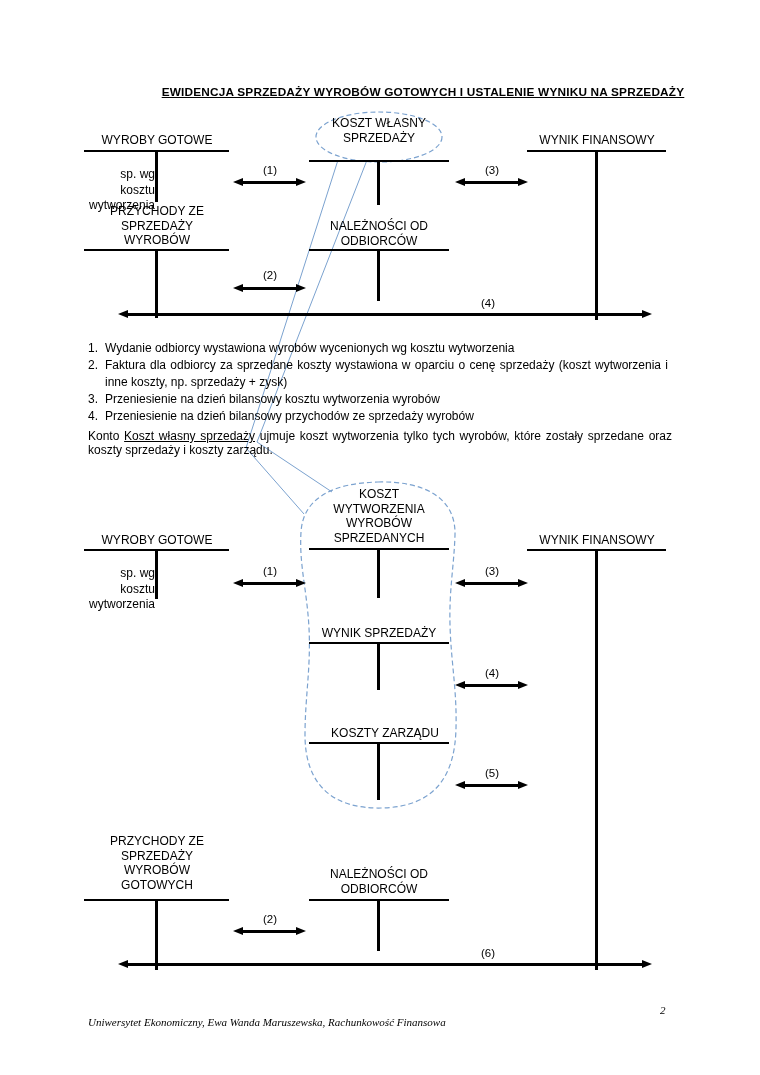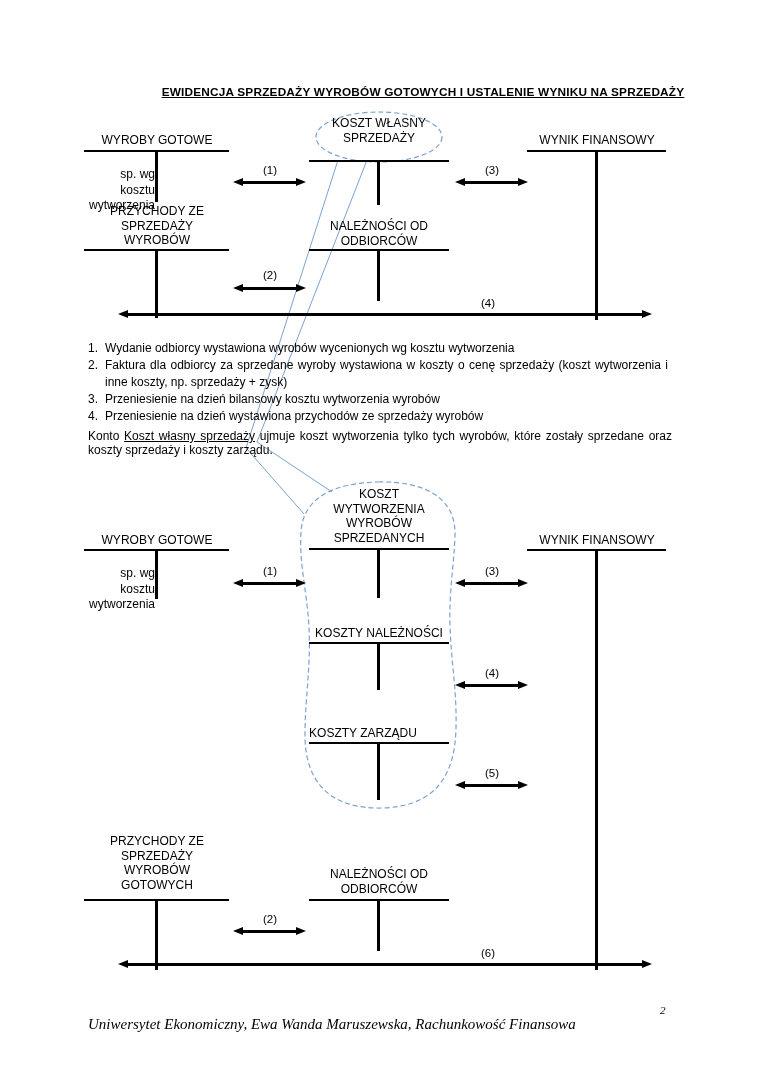--- a/index.html
+++ b/index.html
@@ -30,21 +30,21 @@
     border-top:4.5px solid transparent;border-bottom:4.5px solid transparent;border-right:10px solid #000;}
   .dbl-arrow::after{content:"";position:absolute;right:0;top:-3px;width:0;height:0;
     border-top:4.5px solid transparent;border-bottom:4.5px solid transparent;border-left:10px solid #000;}
   .arrow-label{position:absolute;width:36px;text-align:center;font-size:11.5px;}
   .notes{position:absolute;left:88px;top:340px;width:580px;font-size:12px;line-height:17px;}
   .note-item{display:flex;}
   .note-num{width:17px;flex:0 0 17px;}
   .note-text{flex:1;text-align:justify;}
   .para{position:absolute;left:88px;top:429px;width:584px;font-size:12px;line-height:14px;text-align:justify;}
   .para .u{text-decoration:underline;}
-  .footer{position:absolute;left:88px;top:1016px;font-family:"Liberation Serif", serif;font-style:italic;font-size:15px;}
+  .footer{position:absolute;left:88px;top:1016px;font-family:"Liberation Serif", serif;font-style:italic;font-size:11px;}
   .page-num{position:absolute;left:660px;top:1004px;font-family:"Liberation Serif", serif;font-style:italic;font-size:11px;}
 </style>
 </head>
 <body>
 
 <div class="page">
 
   <svg class="overlay" width="760" height="1075" viewBox="0 0 760 1075">
     <ellipse cx="379" cy="137" rx="63" ry="25" fill="none" stroke="#7ba2cf" stroke-width="1.2" stroke-dasharray="5 3"></ellipse>
     <path d="M 378 482 C 425 481, 456 498, 455 535 C 454 566, 449 590, 450 625 C 451 662, 457 690, 456 728
@@ -97,54 +97,54 @@
       <span class="shaft"></span>
     </div>
 
   <div class="notes">
     <div class="note-item">
       <span class="note-num">1.</span>
       <span class="note-text">Wydanie odbiorcy wystawiona wyrobów wycenionych wg kosztu wytworzenia</span>
     </div>
     <div class="note-item">
       <span class="note-num">2.</span>
-      <span class="note-text">Faktura dla odbiorcy za sprzedane wyroby wystawiona w koszty o cenę sprzedaży (koszt wytworzenia i inne koszty, np. sprzedaży + zysk)</span>
+      <span class="note-text">Faktura dla odbiorcy za sprzedane koszty wystawiona w oparciu o cenę sprzedaży (koszt wytworzenia i inne koszty, np. sprzedaży + zysk)</span>
     </div>
     <div class="note-item">
       <span class="note-num">3.</span>
       <span class="note-text">Przeniesienie na dzień bilansowy kosztu wytworzenia wyrobów</span>
     </div>
     <div class="note-item">
       <span class="note-num">4.</span>
-      <span class="note-text">Przeniesienie na dzień wystawiona przychodów ze sprzedaży wyrobów</span>
+      <span class="note-text">Przeniesienie na dzień bilansowy przychodów ze sprzedaży wyrobów</span>
     </div>
   </div>
 
   <div class="para">
     <span>Konto </span><span class="u">Koszt własny sprzedaży</span><span> ujmuje koszt wytworzenia tylko tych wyrobów, które zostały sprzedane oraz koszty sprzedaży i koszty zarządu.</span>
   </div>
 
   <div class="acct-label" style="left:319px;top:487px;width:120px;">KOSZT WYTWORZENIA WYROBÓW SPRZEDANYCH</div>
   <div class="hline" style="left:309px;top:548px;width:140px;"></div>
   <div class="vline" style="left:377px;top:548px;height:50px;"></div>
 
   <div class="acct-label" style="left:82px;top:533px;width:150px;">WYROBY GOTOWE</div>
   <div class="hline" style="left:84px;top:549px;width:145px;"></div>
   <div class="vline" style="left:155px;top:549px;height:50px;"></div>
   <div class="note" style="left:87px;top:553px;width:68px;">sp. wg kosztu wytworzenia</div>
 
   <div class="acct-label" style="left:522px;top:533px;width:150px;">WYNIK FINANSOWY</div>
   <div class="hline" style="left:527px;top:549px;width:139px;"></div>
   <div class="vline" style="left:595px;top:549px;height:421px;"></div>
 
-  <div class="acct-label" style="left:304px;top:626px;width:150px;">KOSZTY NALEŻNOŚCI</div>
+  <div class="acct-label" style="left:304px;top:626px;width:150px;">WYNIK SPRZEDAŻY</div>
   <div class="hline" style="left:309px;top:642px;width:140px;"></div>
   <div class="vline" style="left:377px;top:642px;height:48px;"></div>
 
-  <div class="acct-label" style="left:288px;top:726px;width:150px;">KOSZTY ZARZĄDU</div>
+  <div class="acct-label" style="left:310px;top:726px;width:150px;">KOSZTY ZARZĄDU</div>
   <div class="hline" style="left:309px;top:742px;width:140px;"></div>
   <div class="vline" style="left:377px;top:742px;height:58px;"></div>
 
   <div class="acct-label" style="left:97px;top:834px;width:120px;">PRZYCHODY ZE SPRZEDAŻY WYROBÓW GOTOWYCH</div>
   <div class="hline" style="left:84px;top:899px;width:145px;"></div>
   <div class="vline" style="left:155px;top:899px;height:71px;"></div>
 
   <div class="acct-label" style="left:304px;top:867px;width:150px;">NALEŻNOŚCI OD ODBIORCÓW</div>
   <div class="hline" style="left:309px;top:899px;width:140px;"></div>
   <div class="vline" style="left:377px;top:899px;height:52px;"></div>

